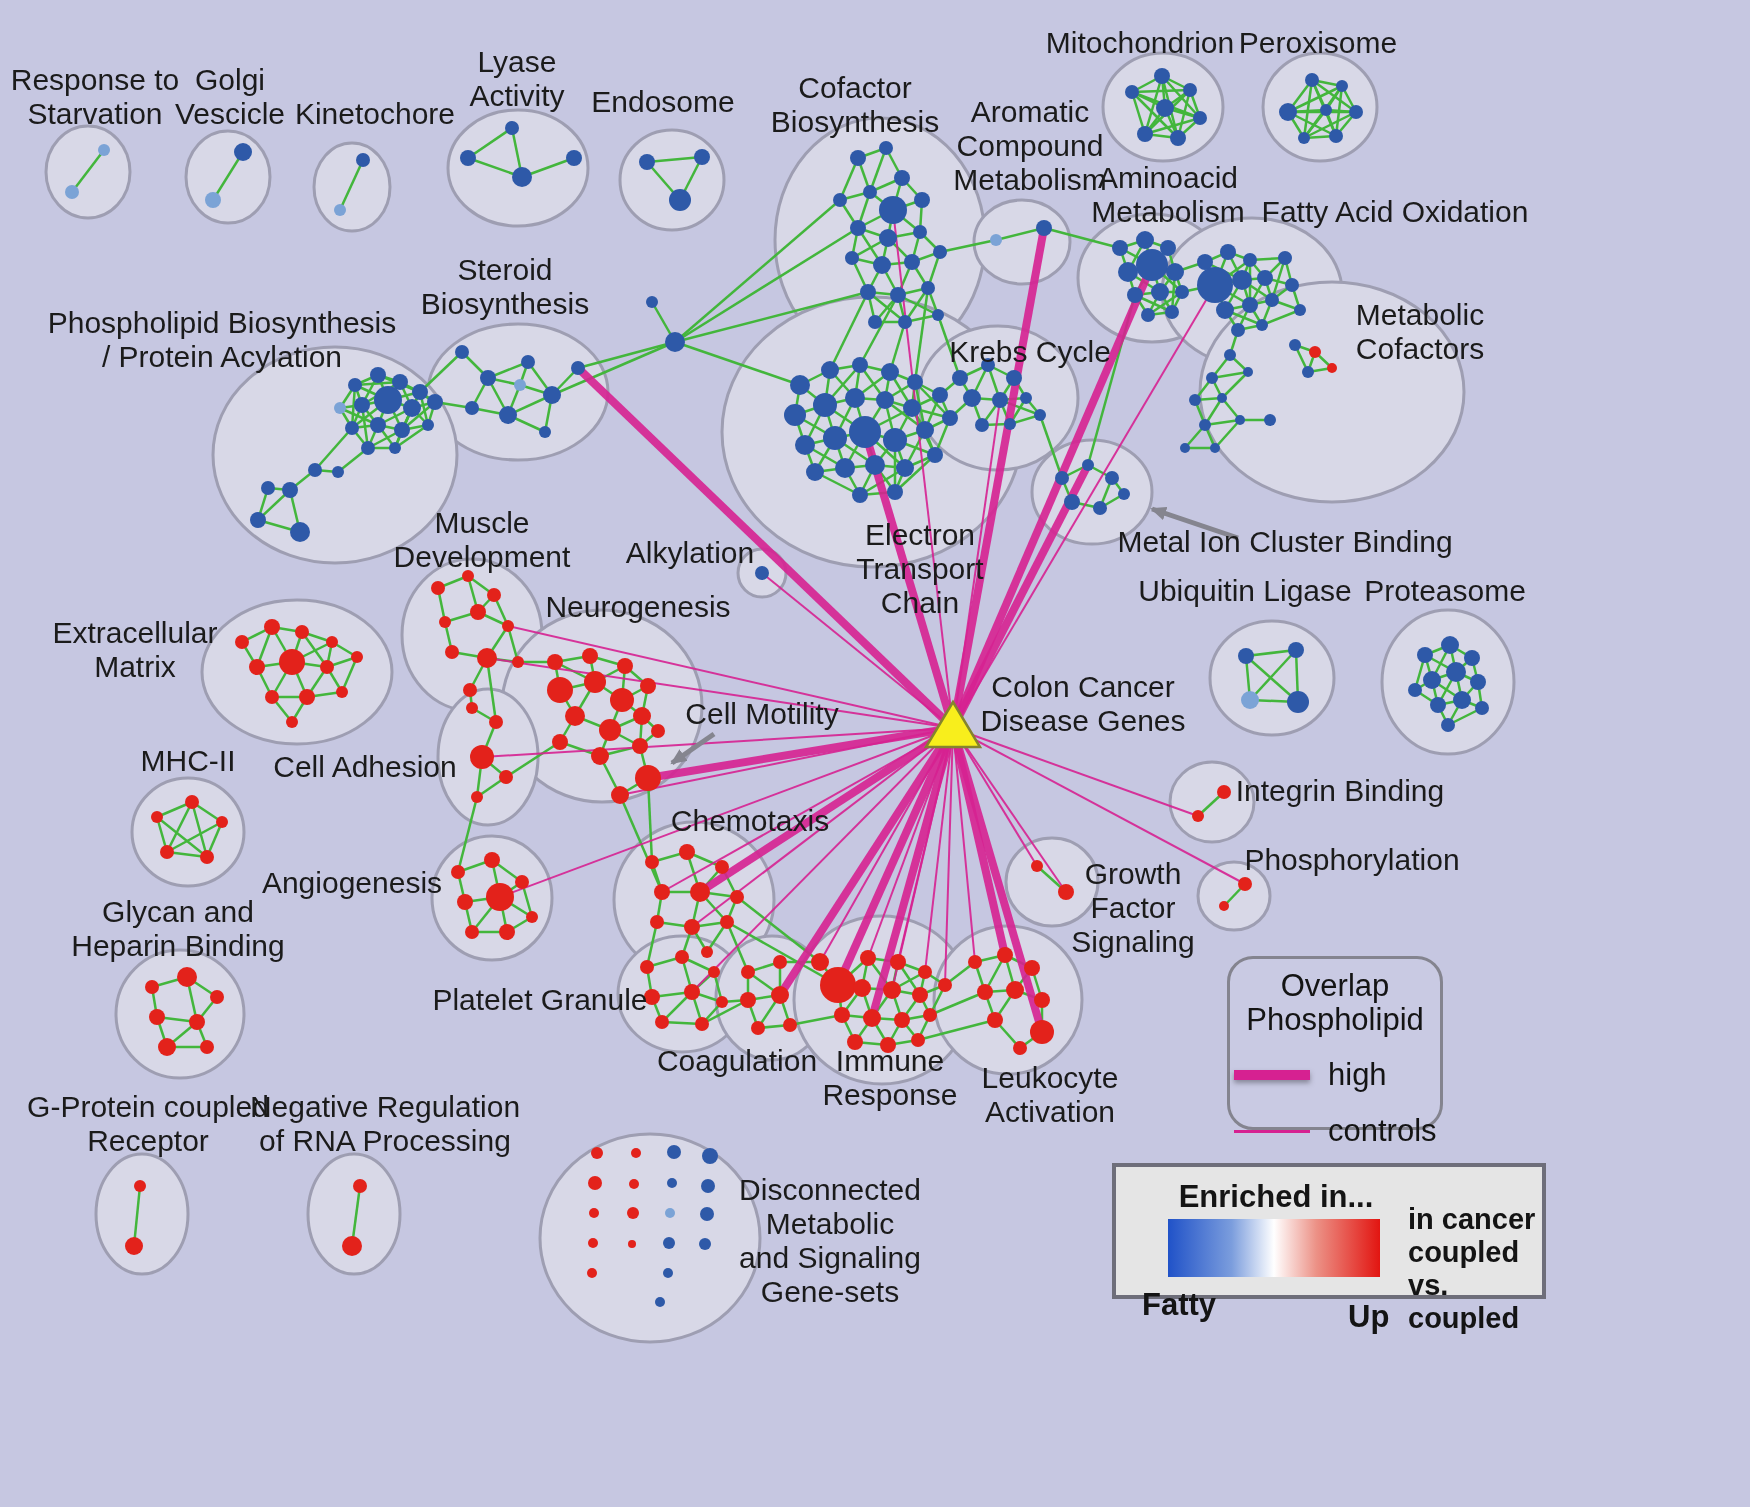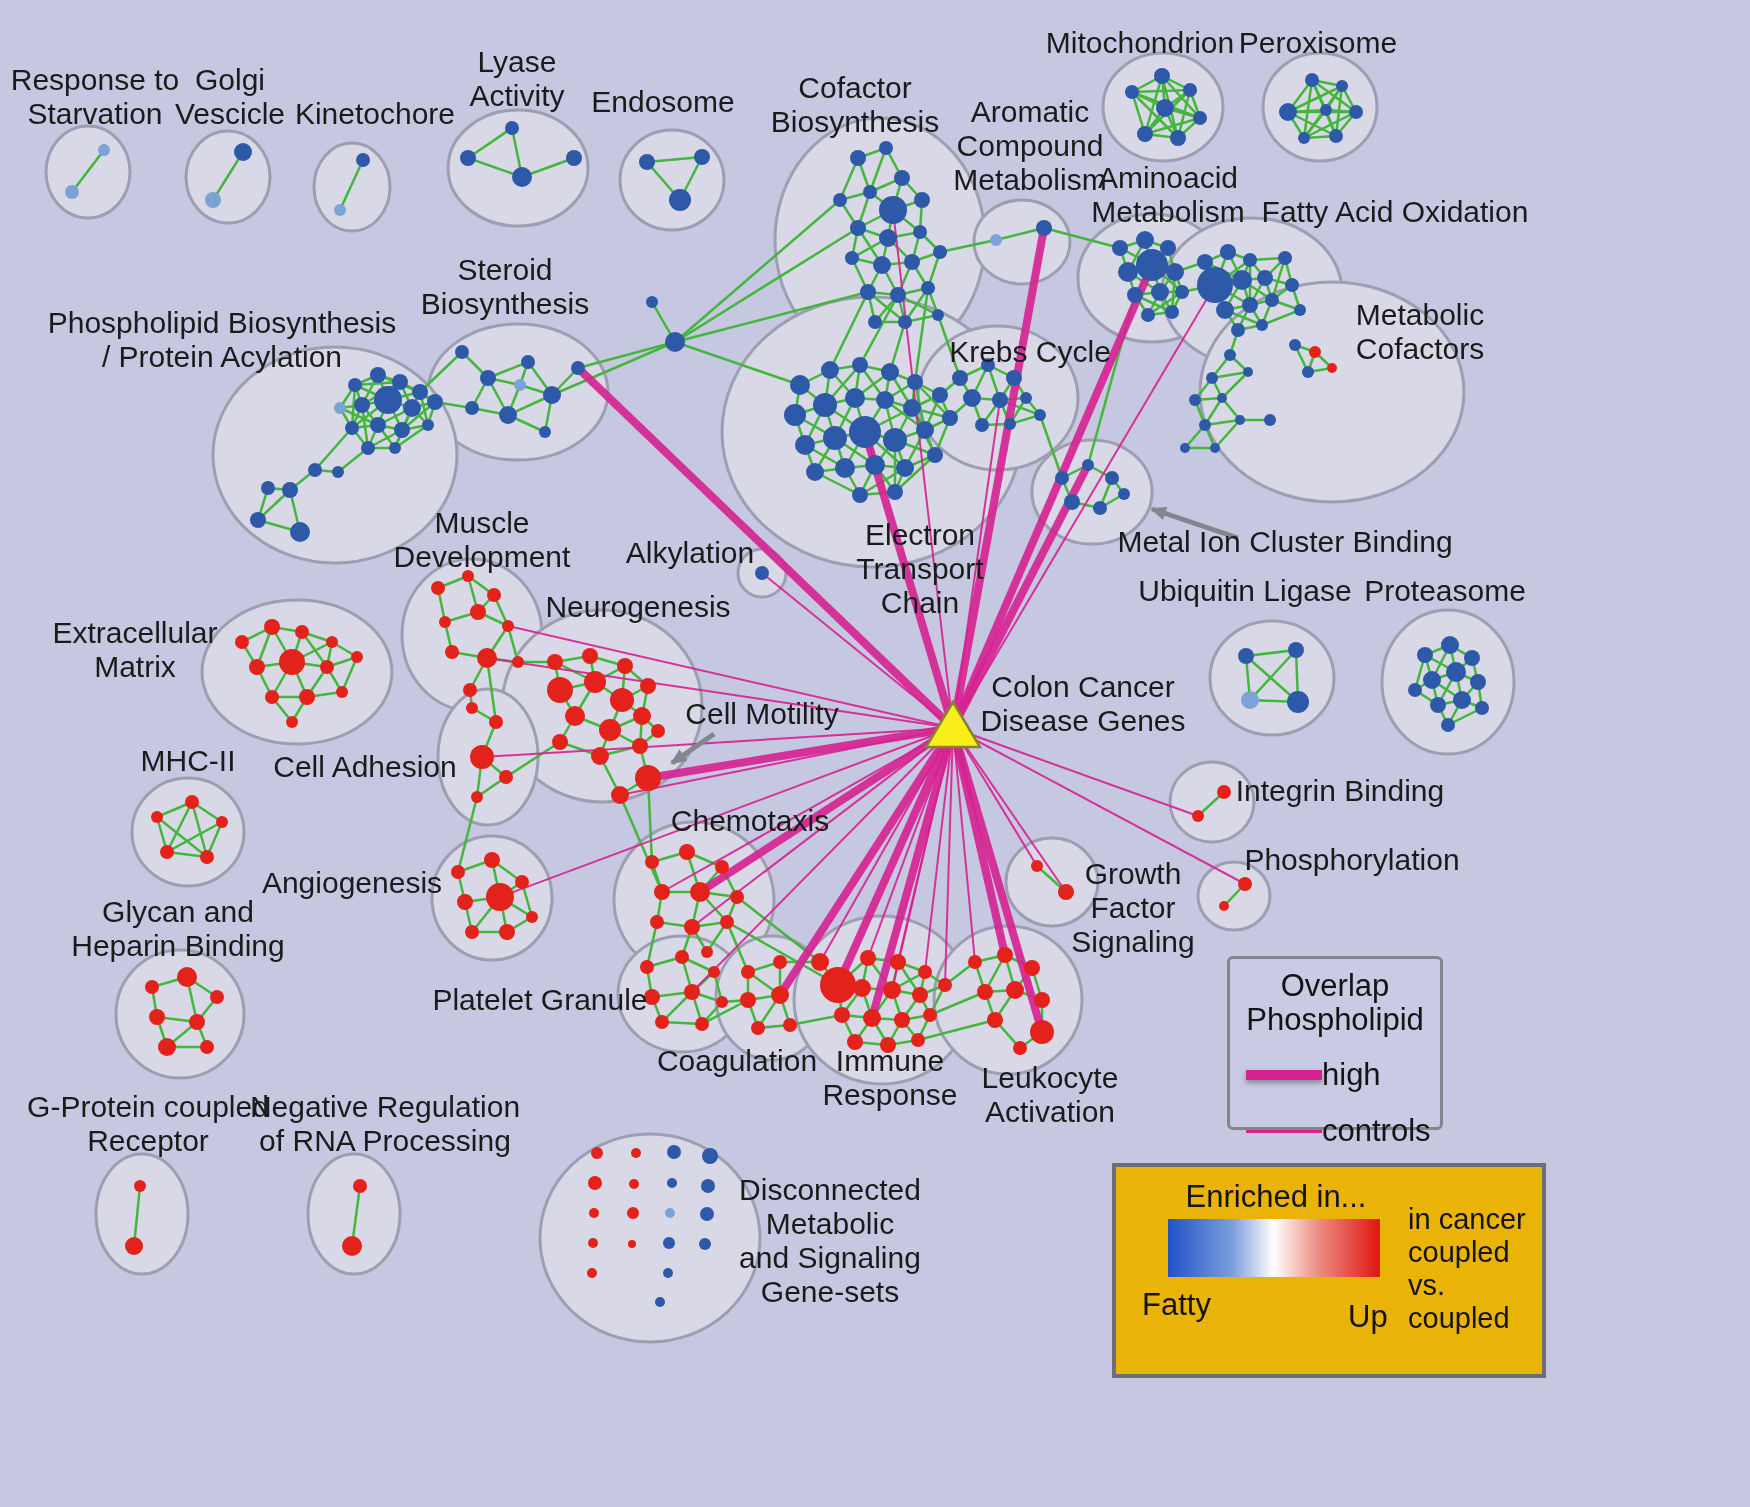--- a/index.html
+++ b/index.html
@@ -1,23 +1,23 @@
 <!DOCTYPE html>
 <html><head>
 <meta charset="utf-8">
 <style>
   html,body{margin:0;padding:0;background:#ffffff;font-family:"Liberation Sans",sans-serif;}
   .stage{position:relative;width:1750px;height:1507px;background:#c6c7e1;overflow:hidden;}
   #net{position:absolute;left:0;top:0;width:1750px;height:1507px;}
   #net text{font-family:"Liberation Sans",sans-serif;}
   .legend{position:absolute;box-sizing:border-box;color:#141414;}
-  .legend-overlap{left:1227px;top:956px;width:216px;height:174px;border:3px solid #84848f;border-radius:6px;background:#c9cae3;}
-  .legend-enriched{left:1112px;top:1163px;width:434px;height:215px;border:4px solid #6e6e7a;background:#eab308;}
+  .legend-overlap{left:1227px;top:956px;width:216px;height:174px;border:3px solid #84848f;border-radius:26px;background:#c9cae3;}
+  .legend-enriched{left:1112px;top:1163px;width:434px;height:136px;border:4px solid #6e6e7a;background:#e5e5e5;font-weight:bold;}
   .lg-title{font-size:31px;text-align:center;line-height:34px;margin-top:10px;}
-  .lg-row{display:flex;align-items:center;padding-left:16px;margin-top:20px;}
+  .lg-row{display:flex;align-items:center;gap:18px;padding-left:4px;margin-top:20px;}
   .sample{display:inline-block;width:76px;flex:0 0 76px;}
   .sample.thick{height:10px;background:#d62191;box-shadow:0 3px 5px rgba(70,70,80,.5);}
   .sample.thin{height:3px;background:#d62191;}
   .lg-label{font-size:31px;}
   .enr-title{position:absolute;left:0;top:12px;width:320px;text-align:center;font-size:31px;}
   .grad-bar{position:absolute;left:52px;top:52px;width:212px;height:58px;
     background:linear-gradient(90deg,#2052c8 0%,#7b9ddd 30%,#ffffff 50%,#ec9186 70%,#e21511 100%);}
   .down-label{position:absolute;left:26px;top:120px;font-size:31px;}
   .up-label{position:absolute;left:232px;top:132px;font-size:31px;}
   .enr-note{position:absolute;left:292px;top:36px;width:138px;font-size:29px;line-height:33px;}

